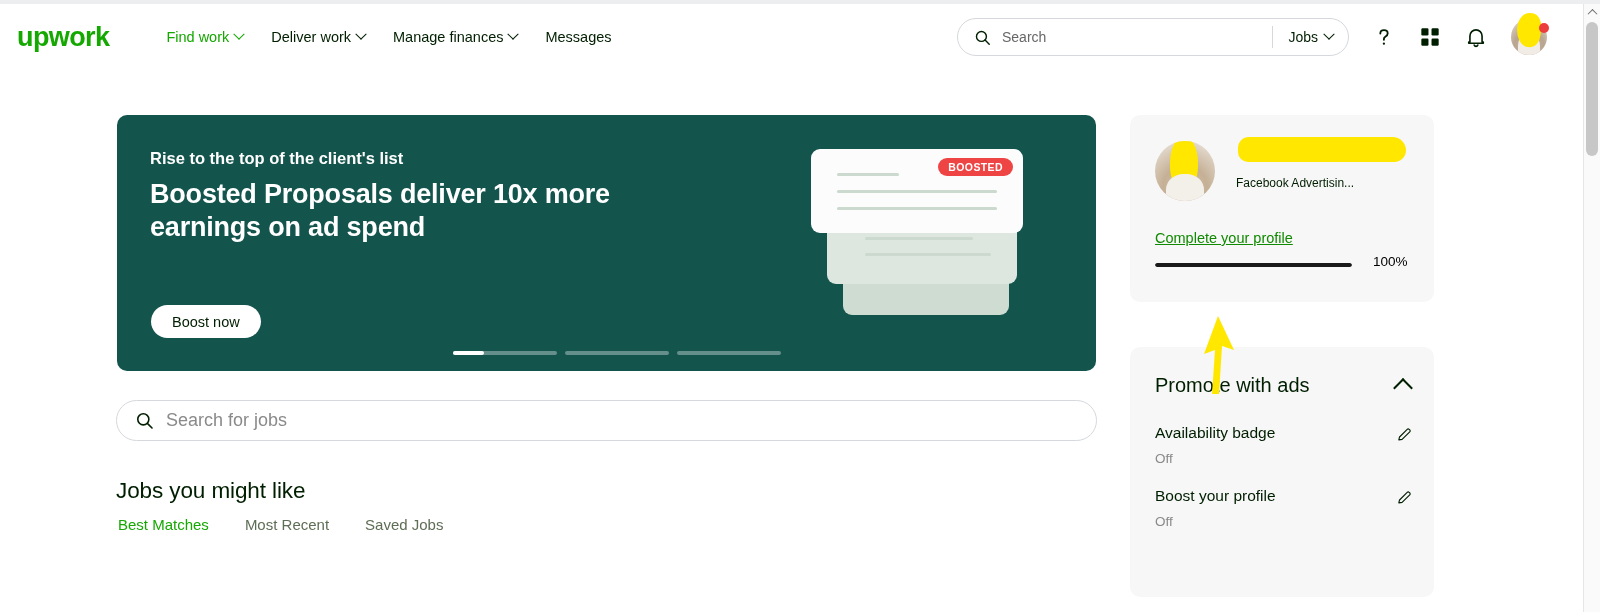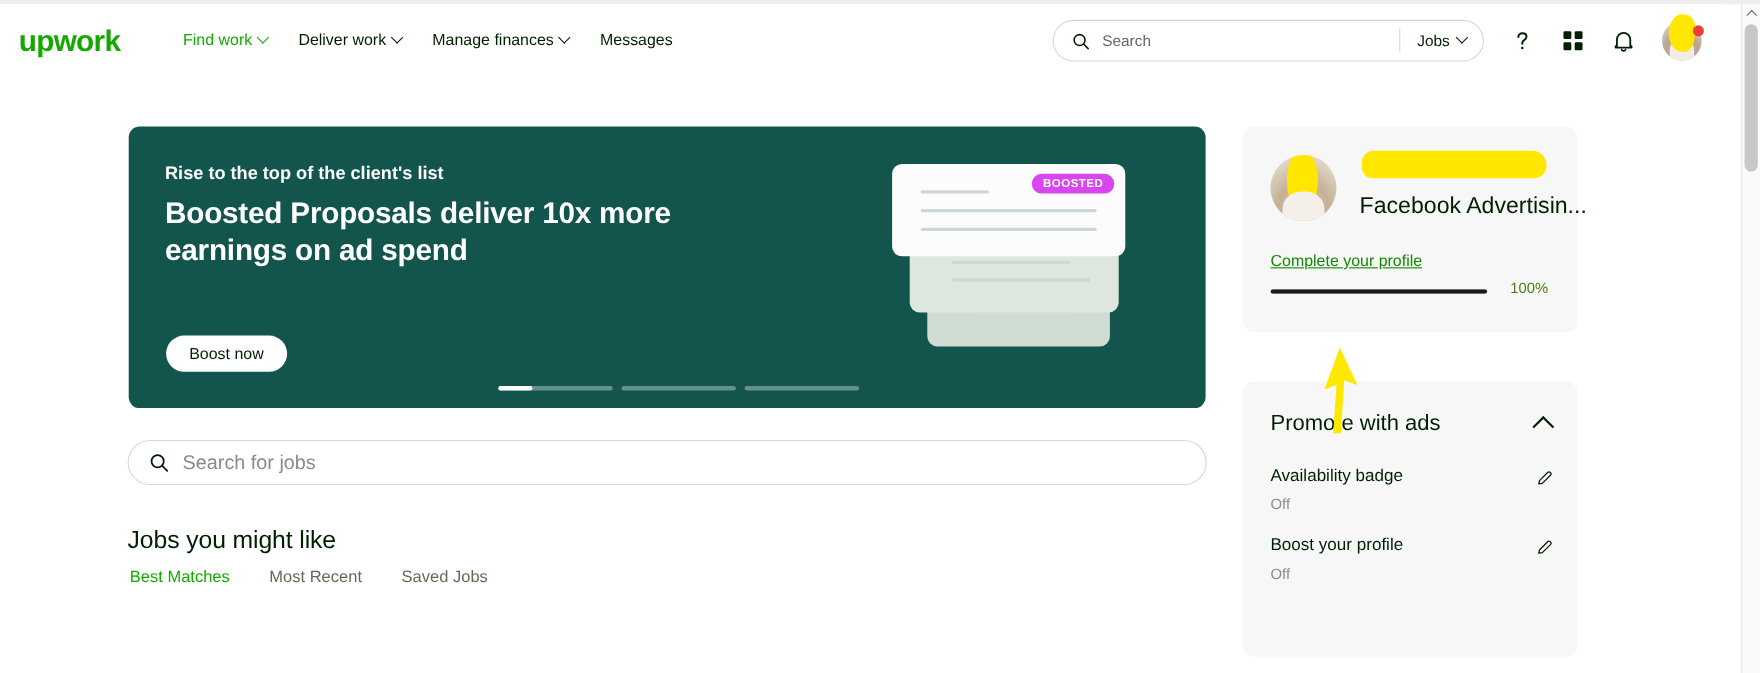--- a/index.html
+++ b/index.html
@@ -147,21 +147,21 @@
     position:absolute; left:30px; top:84px; width:190px; height:63px;
     background:#dde7df; border-radius:9px;
   }
   .card-front {
     position:absolute; left:14px; top:12px; width:212px; height:84px;
     background:#fbfcfb; border-radius:9px;
   }
   .ln { position:absolute; height:3px; background:#ccd9ce; border-radius:2px; }
   .badge-boosted {
     position:absolute; right:10px; top:9px; height:18px; padding:0 10px;
-    background:#d946ef; color:#fff; border-radius:10px;
+    background:#ef4444; color:#fff; border-radius:10px;
     font-size:10.5px; font-weight:700; letter-spacing:0.4px;
     display:flex; align-items:center;
   }
   .dots {
     position:absolute; left:336px; bottom:16px; display:flex; gap:8px;
   }
   .dot { width:104px; height:4px; background:rgba(255,255,255,0.35); border-radius:2px; position:relative; }
   .dot.active::before {
     content:""; position:absolute; left:0; top:0; height:4px; width:30%;
     background:#fff; border-radius:2px;
@@ -220,34 +220,34 @@
   .p-name-redact {
     position:absolute; left:2px; top:-4px; width:168px; height:25px;
     background:#ffe700; border-radius:13px 16px 14px 12px;
   }
   .p-name {
     position:absolute; left:8px; top:1px; font-size:12px; color:#7e7300;
     white-space:nowrap; overflow:hidden; width:150px;
   }
   .p-title {
     position:absolute; left:0px; top:35px;
-    font-size:21px; color:#001e00; white-space:nowrap;
+    font-size:12px; color:#001e00; white-space:nowrap;
   }
 
   .complete-link {
     position:absolute; left:25px; top:115px;
     font-size:14.5px; color:#108a00; text-decoration:underline; cursor:pointer;
   }
   .prog-track {
     position:absolute; left:25px; top:148px; width:197px; height:4px;
     background:#d5d8dc; border-radius:2px; overflow:hidden;
   }
   .prog-fill { height:4px; background:#1a1a1a; border-radius:2px; width:100%; }
   .prog-pct {
-    position:absolute; left:243px; top:139px; font-size:13.5px; color:#4d7c0f;
+    position:absolute; left:243px; top:139px; font-size:13.5px; color:#000000;
   }
   .arrow-annot {
     position:absolute; left:1198px; top:310px; width:44px; height:84px;
     z-index:5; pointer-events:none;
   }
 
   .promote-head {
     position:absolute; left:25px; top:27px;
     font-size:20px; color:#001e00; font-weight:400;
   }

